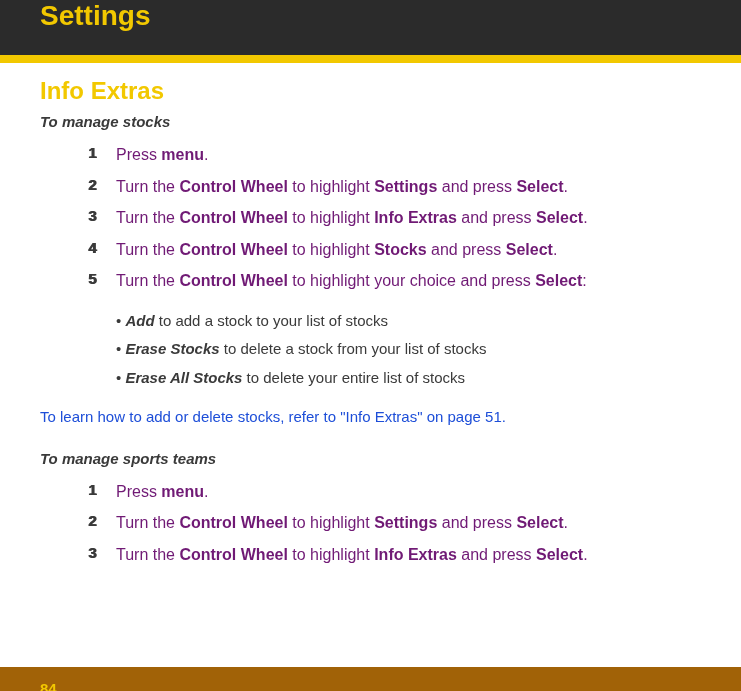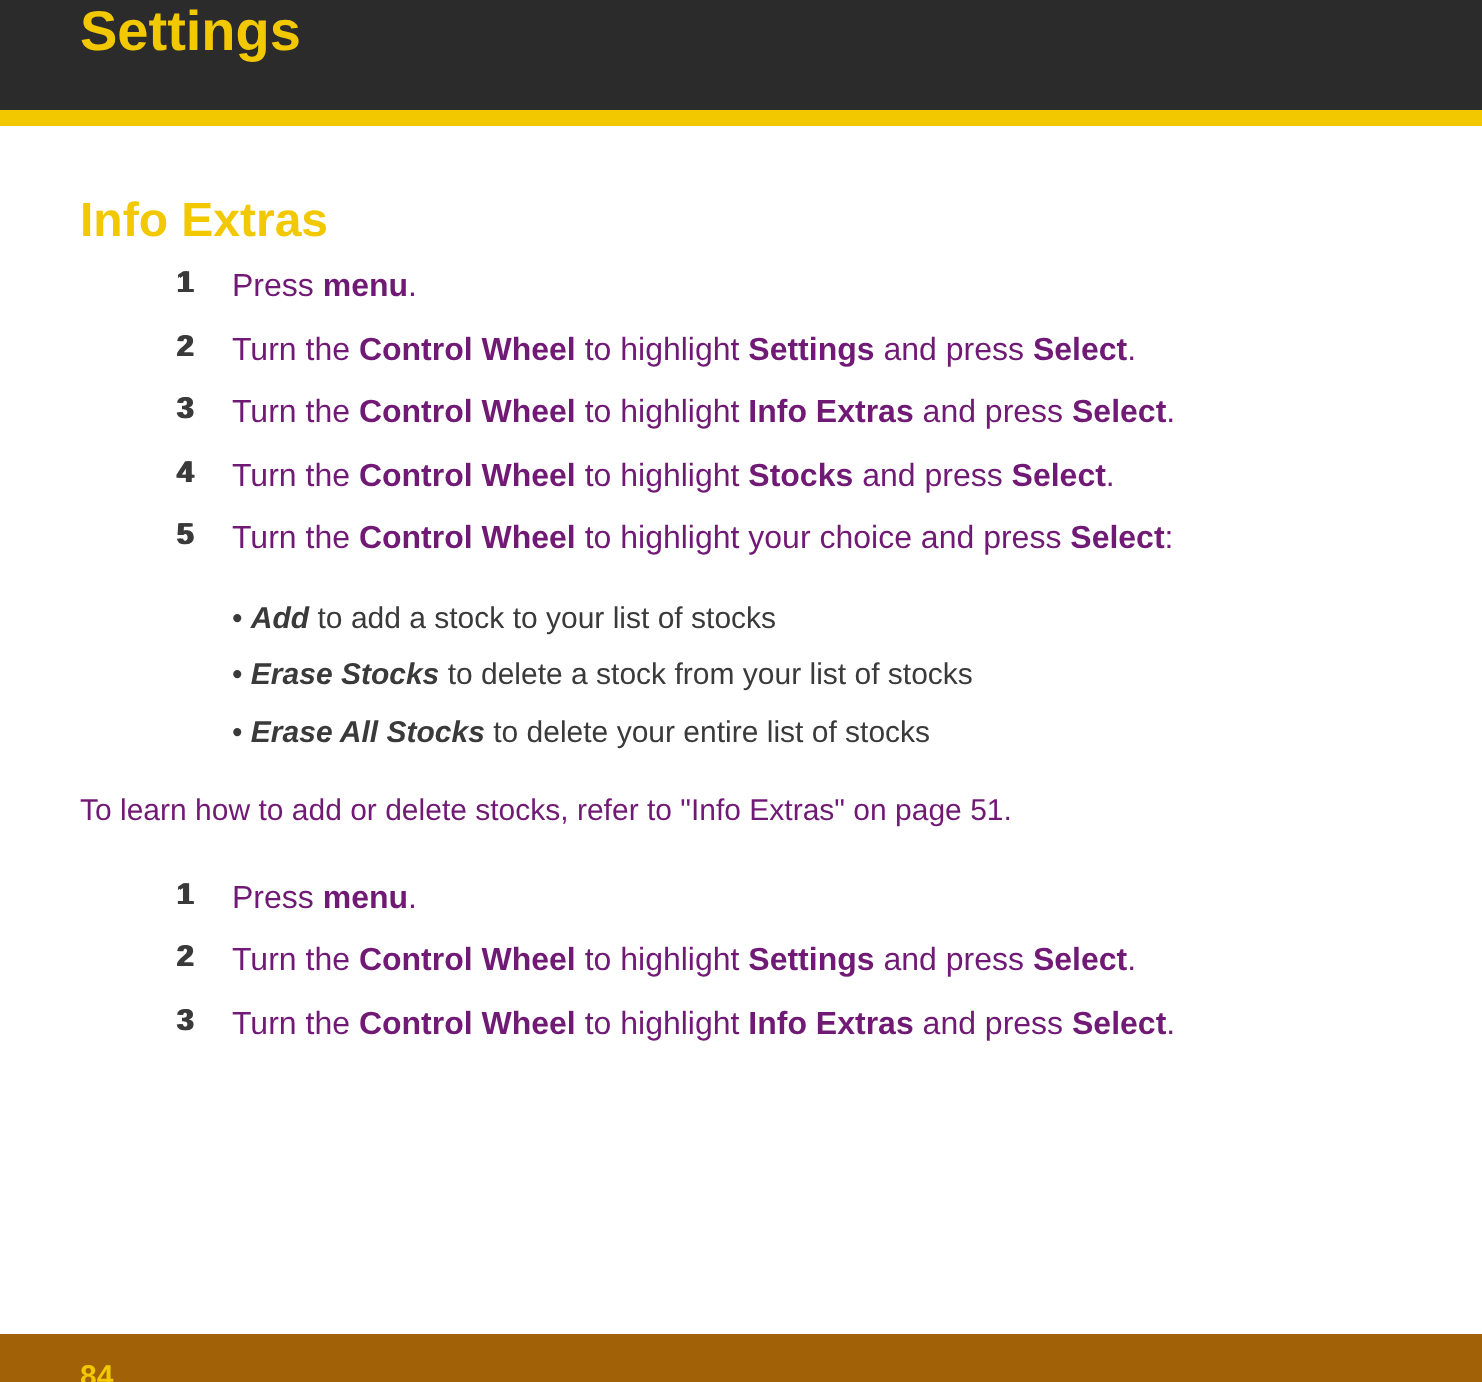--- a/index.html
+++ b/index.html
@@ -28,21 +28,21 @@
       font-size: 28px;
       font-weight: bold;
       margin-top: 0px;
     }
     .yellow-strip {
       background: #f2c800;
       height: 8px;
       width: 100%;
     }
     .content {
-      padding: 34px 40px 0 40px;
+      padding: 14px 40px 0 40px;
     }
     .section-title {
       color: #f2c800;
       font-size: 24px;
       font-weight: bold;
       margin-bottom: 8px;
     }
     .intro-text {
       font-size: 15px;
       line-height: 1.35;
@@ -91,21 +91,21 @@
       color: #3a3a3a;
       margin-bottom: 6px;
     }
     .bullet-item b {
       font-weight: bold;
       font-style: italic;
     }
     .body-text {
       font-size: 15px;
       line-height: 1.35;
-      color: #701a75;
+      color: #1d4ed8;
       margin-bottom: 22px;
     }
     .footer-bar {
       position: absolute;
       bottom: 0;
       left: 0;
       width: 100%;
       height: 24px;
       background: #a16207;
     }
@@ -123,20 +123,21 @@
 
 <div class="header-bar">
   <div class="header-title">Settings</div>
 </div>
 <div class="yellow-strip"></div>
 
 <div class="content">
 
   <div class="section-title">Info Extras</div>
 
+  <div class="sub-heading">To manage stocks</div>
 
   <div class="step-list">
     <div class="step-item">
       <div class="step-num">1</div>
       <div class="step-text"><span>Press </span><b>menu</b><span>.</span></div>
     </div>
     <div class="step-item">
       <div class="step-num">2</div>
       <div class="step-text"><span>Turn the </span><b>Control Wheel</b><span> to highlight </span><b>Settings</b><span> and press </span><b>Select</b><span>.</span></div>
     </div>
@@ -155,20 +156,21 @@
   </div>
 
   <div class="bullet-list">
     <div class="bullet-item">• <b>Add</b><span> to add a stock to your list of stocks</span></div>
     <div class="bullet-item">• <b>Erase Stocks</b><span> to delete a stock from your list of stocks</span></div>
     <div class="bullet-item">• <b>Erase All Stocks</b><span> to delete your entire list of stocks</span></div>
   </div>
 
   <div class="body-text">To learn how to add or delete stocks, refer to "Info Extras" on page 51.</div>
 
+  <div class="sub-heading">To manage sports teams</div>
 
   <div class="step-list">
     <div class="step-item">
       <div class="step-num">1</div>
       <div class="step-text"><span>Press </span><b>menu</b><span>.</span></div>
     </div>
     <div class="step-item">
       <div class="step-num">2</div>
       <div class="step-text"><span>Turn the </span><b>Control Wheel</b><span> to highlight </span><b>Settings</b><span> and press </span><b>Select</b><span>.</span></div>
     </div>

